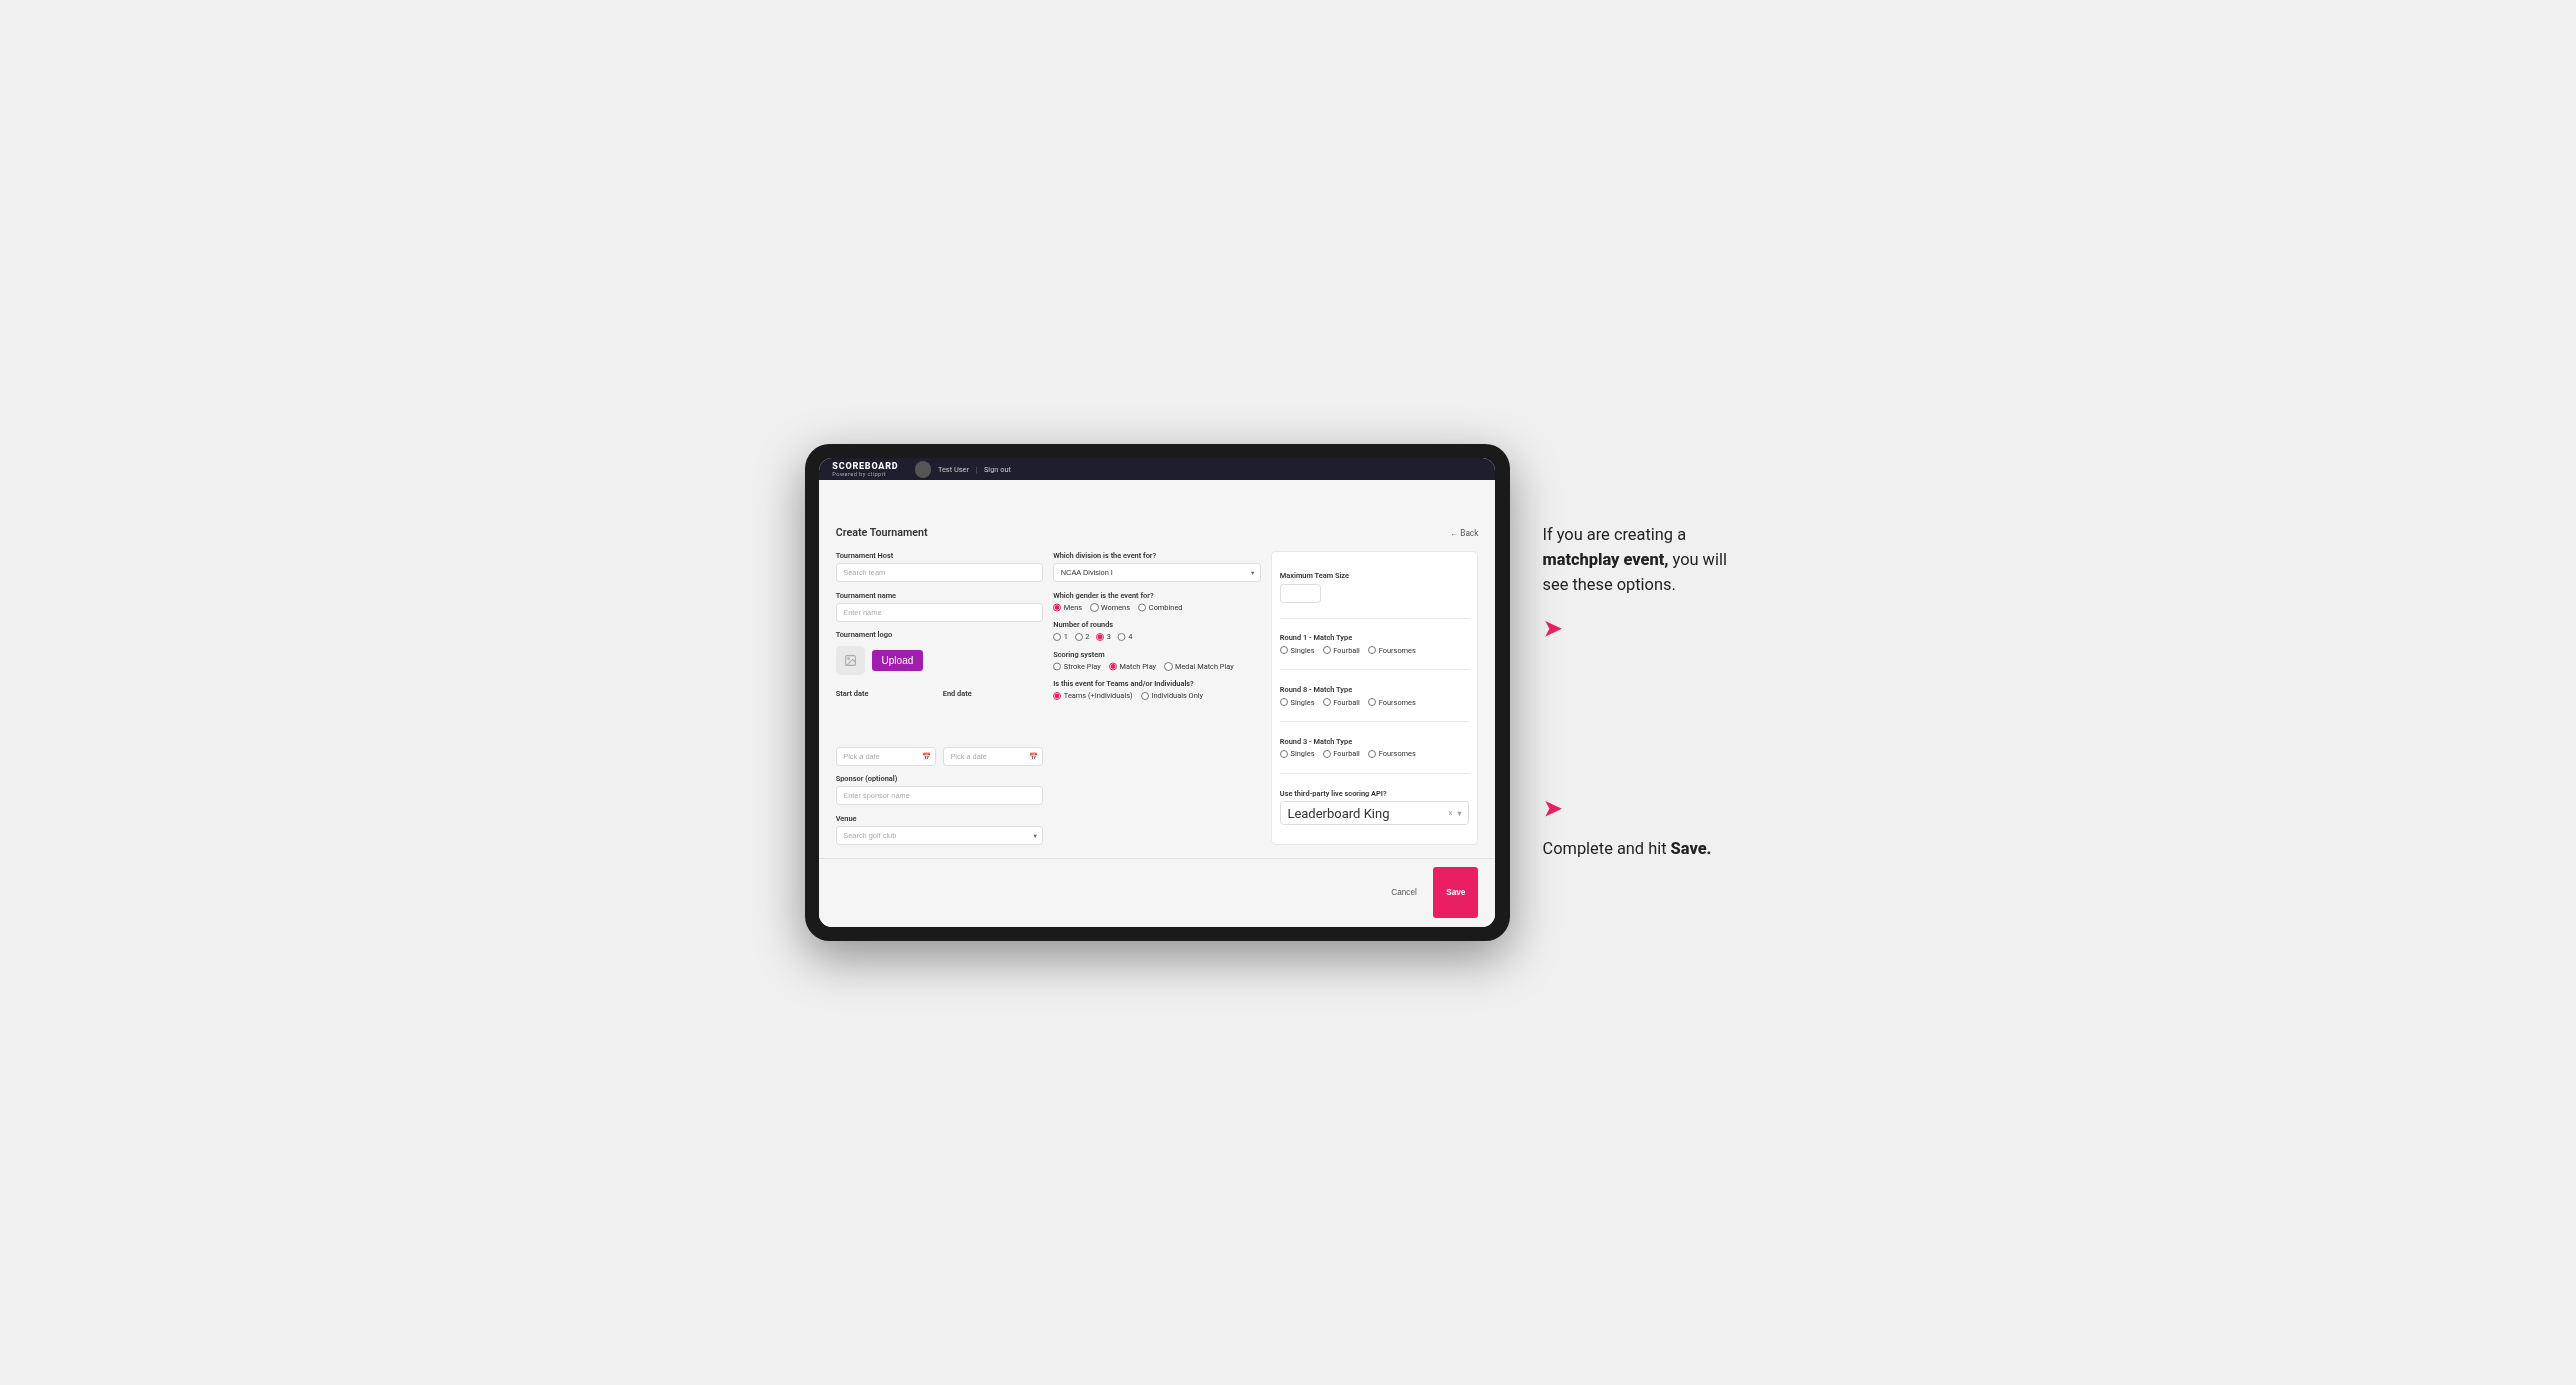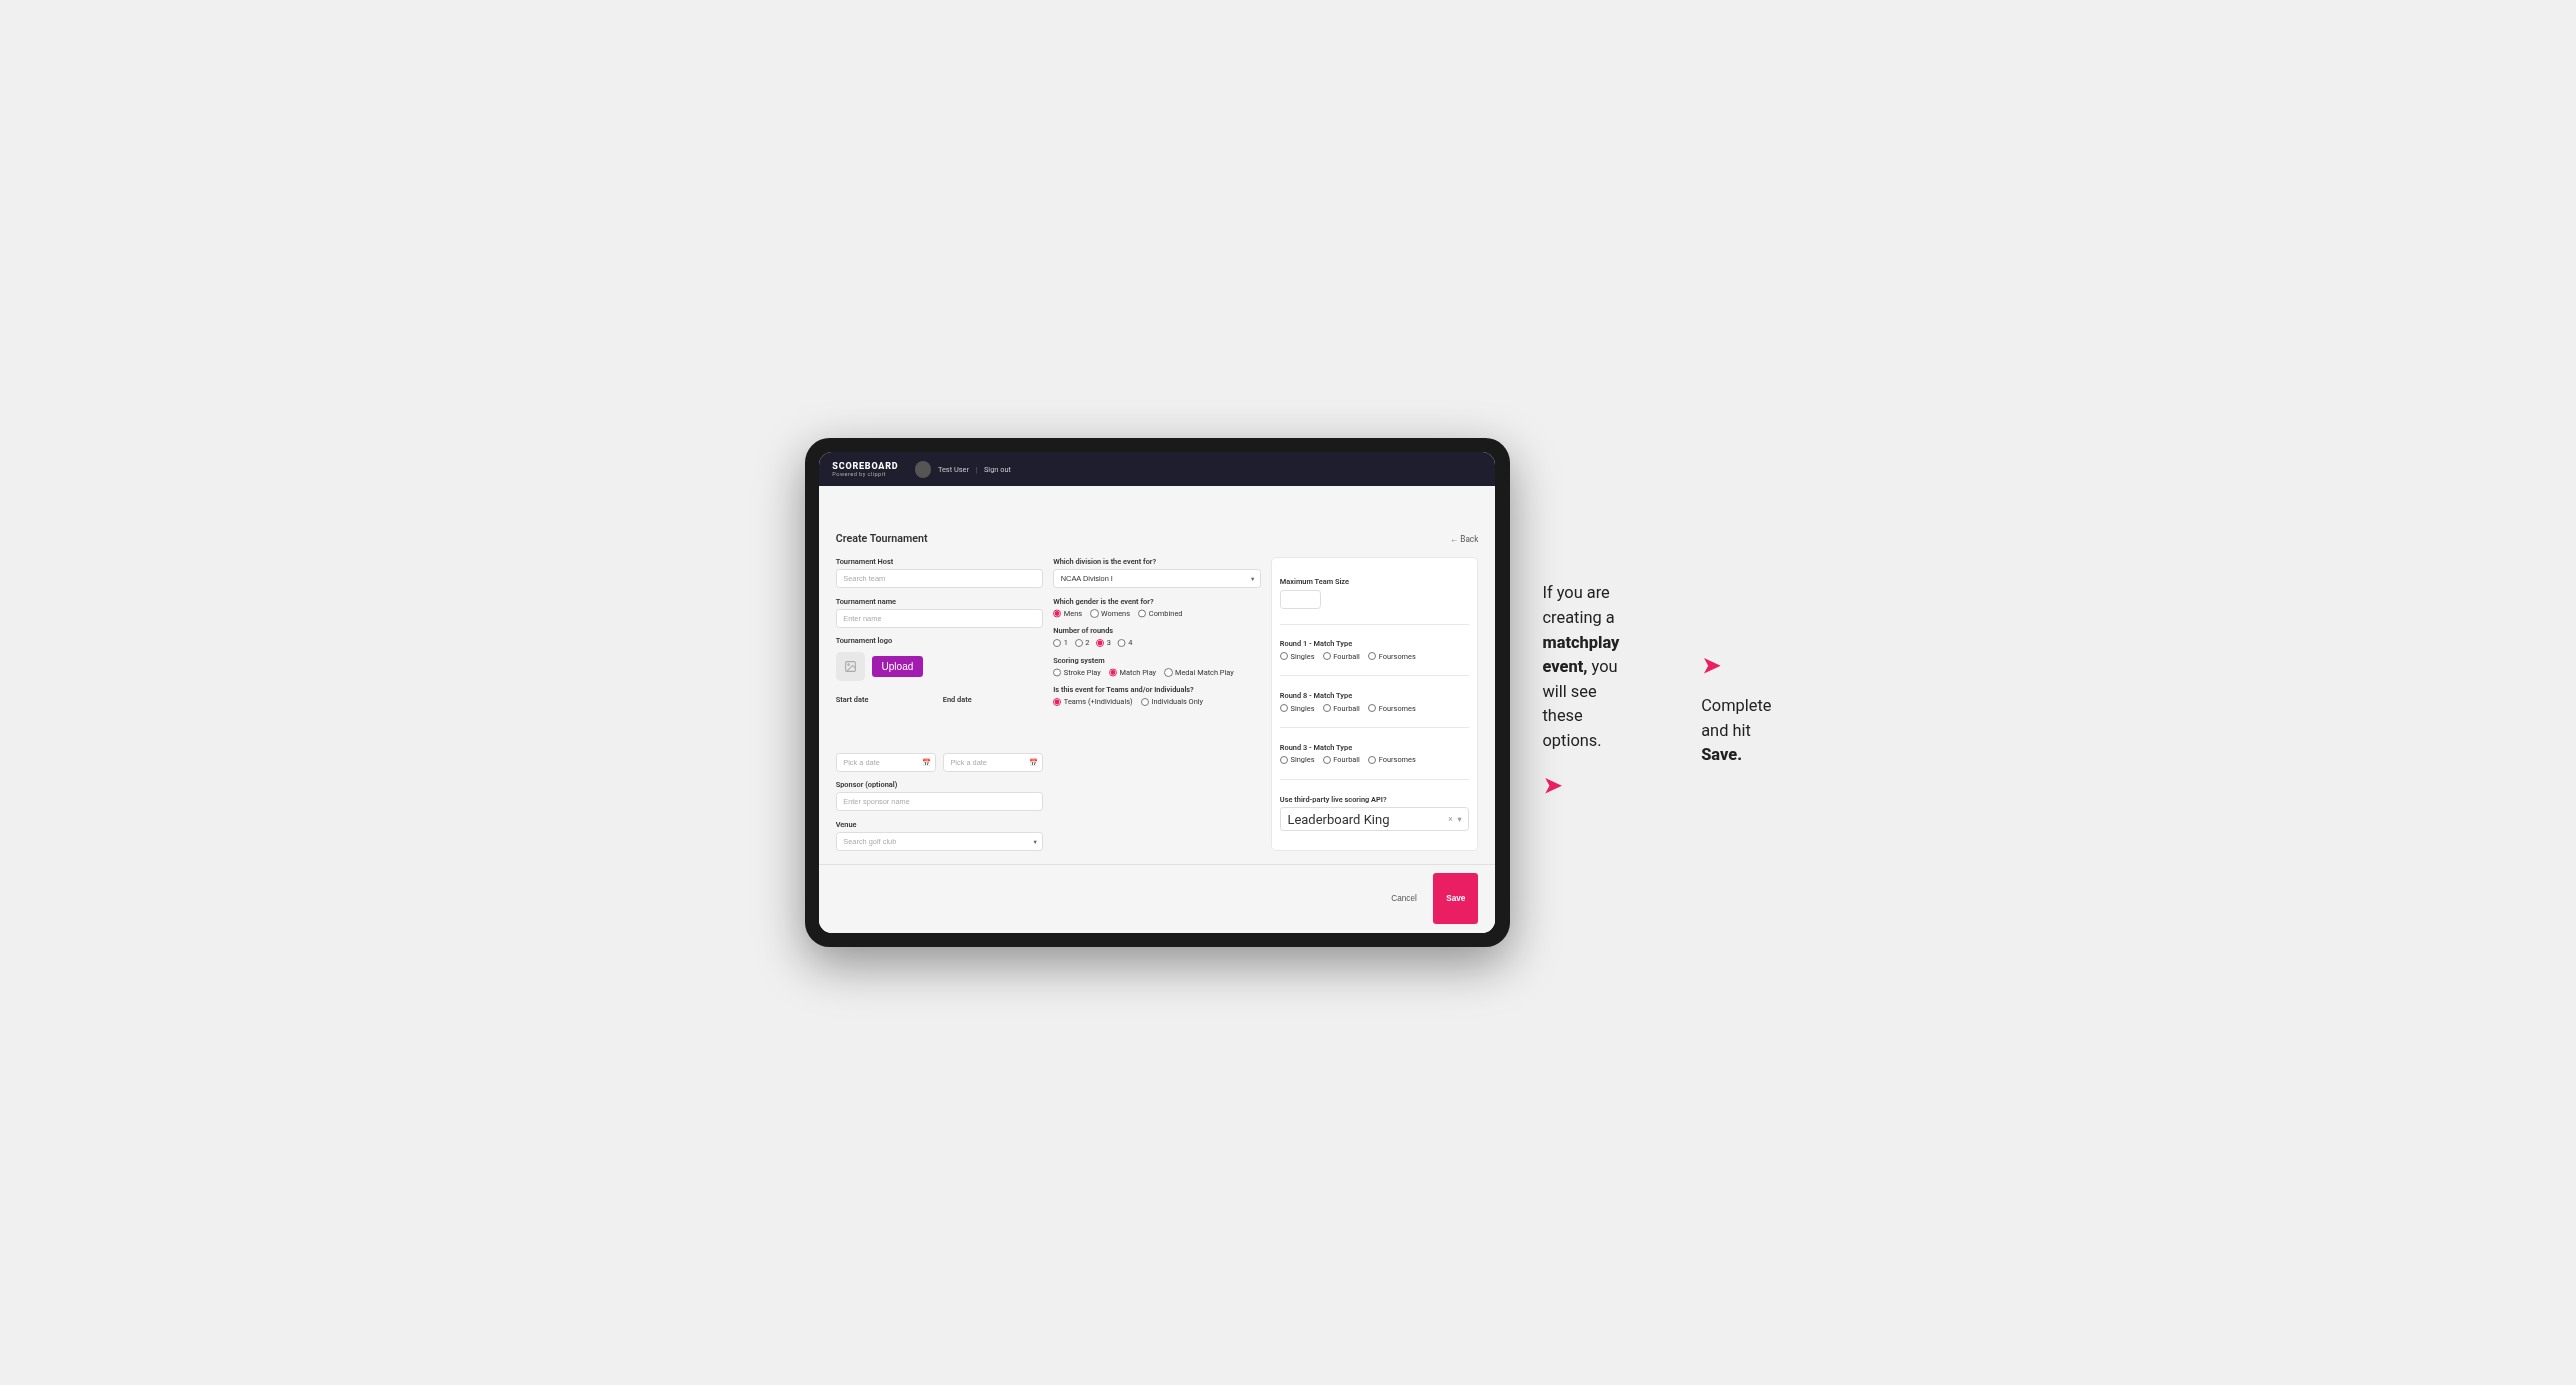--- a/index.html
+++ b/index.html
@@ -38,21 +38,21 @@
       overflow: hidden;
       width: 100%;
     }
 
     
     .nav-bar {
       background: #1e1e2e;
       display: flex;
       align-items: center;
       padding: 0 13px;
-      height: 34px;
+      height: 22px;
     }
 
     .nav-logo {
       display: flex;
       flex-direction: column;
       margin-right: 16.4px;
     }
 
     .nav-logo-title {
       color: #fff;
@@ -363,21 +363,21 @@
     .section-divider {
       border: none;
       border-top: 0.8px solid #e8e8e8;
       margin: 6.6px 0;
     }
 
     
     .annotation-area {
       flex: 0 0 229px;
       display: flex;
-      flex-direction: row;
+      flex-direction: column;
       gap: 77px;
       padding: 16.4px 0;
     }
 
     .annotation-bold {
       font-weight: 800;
     }
 
     
     .small-input {

